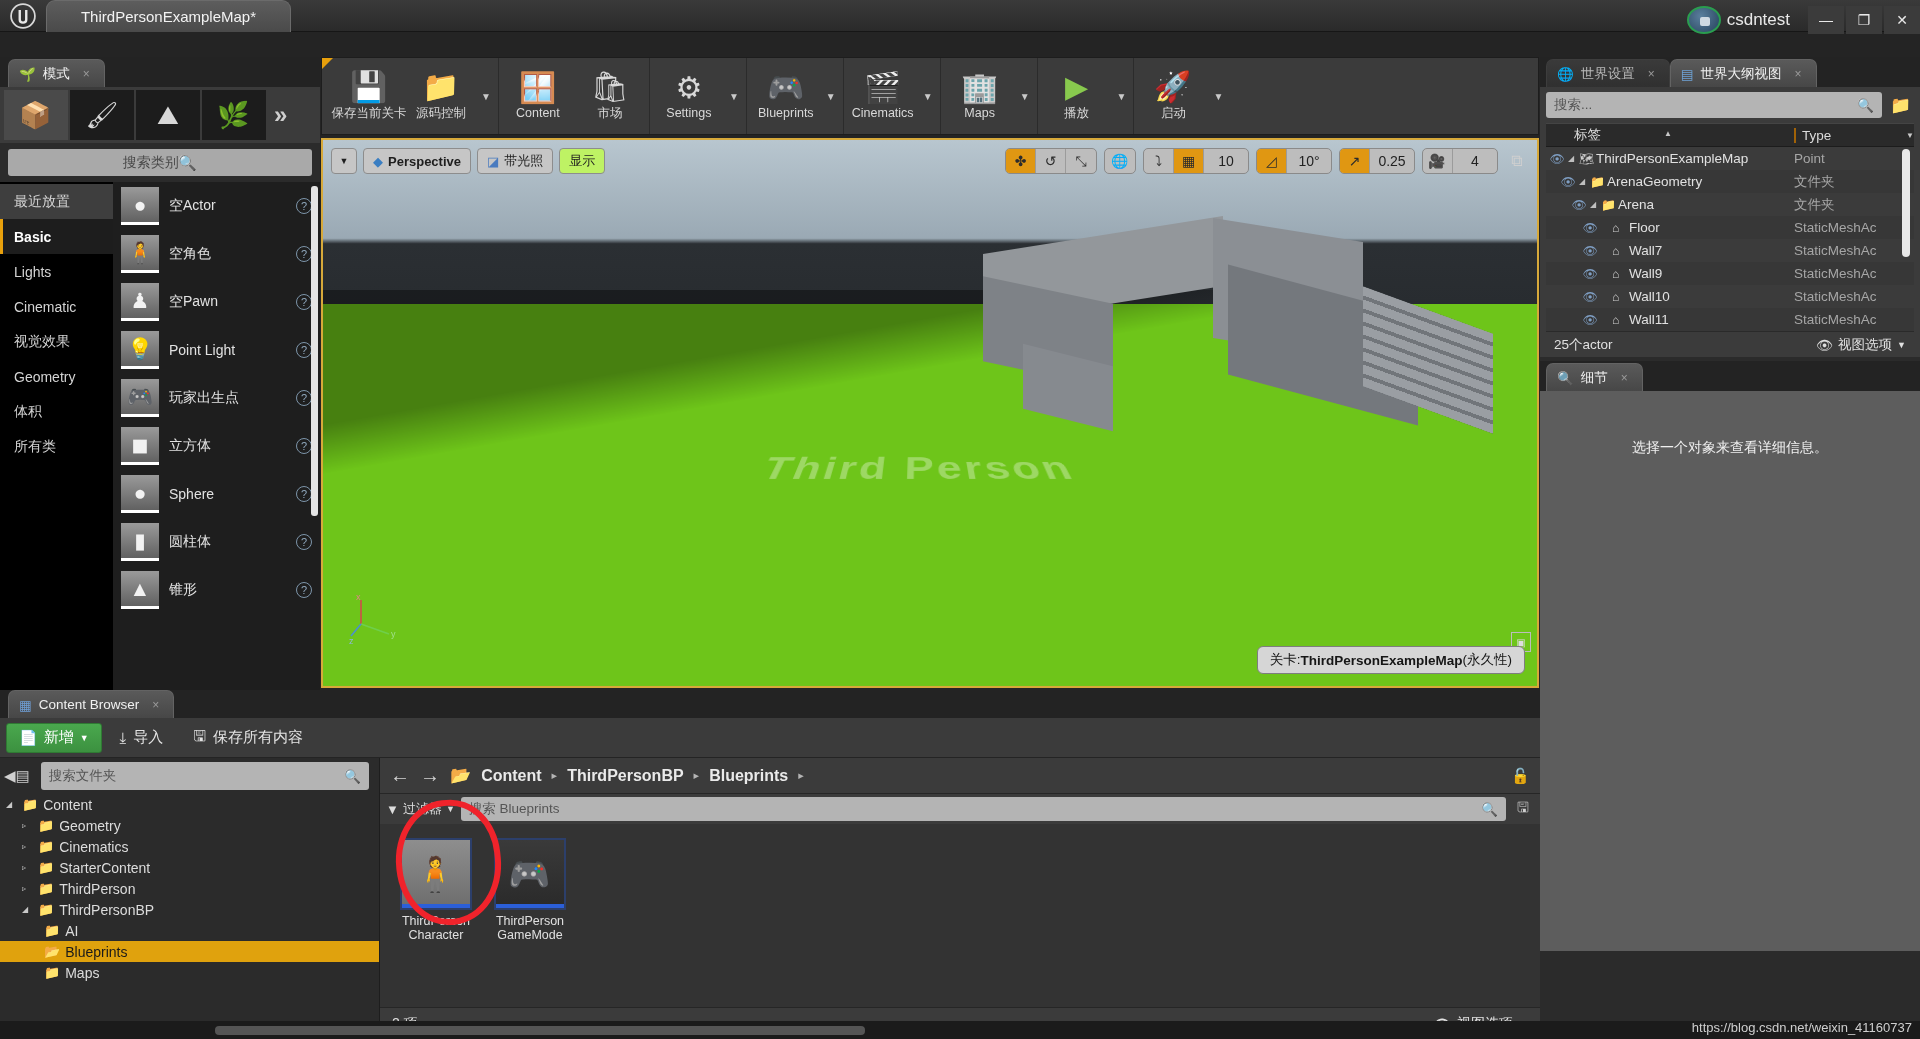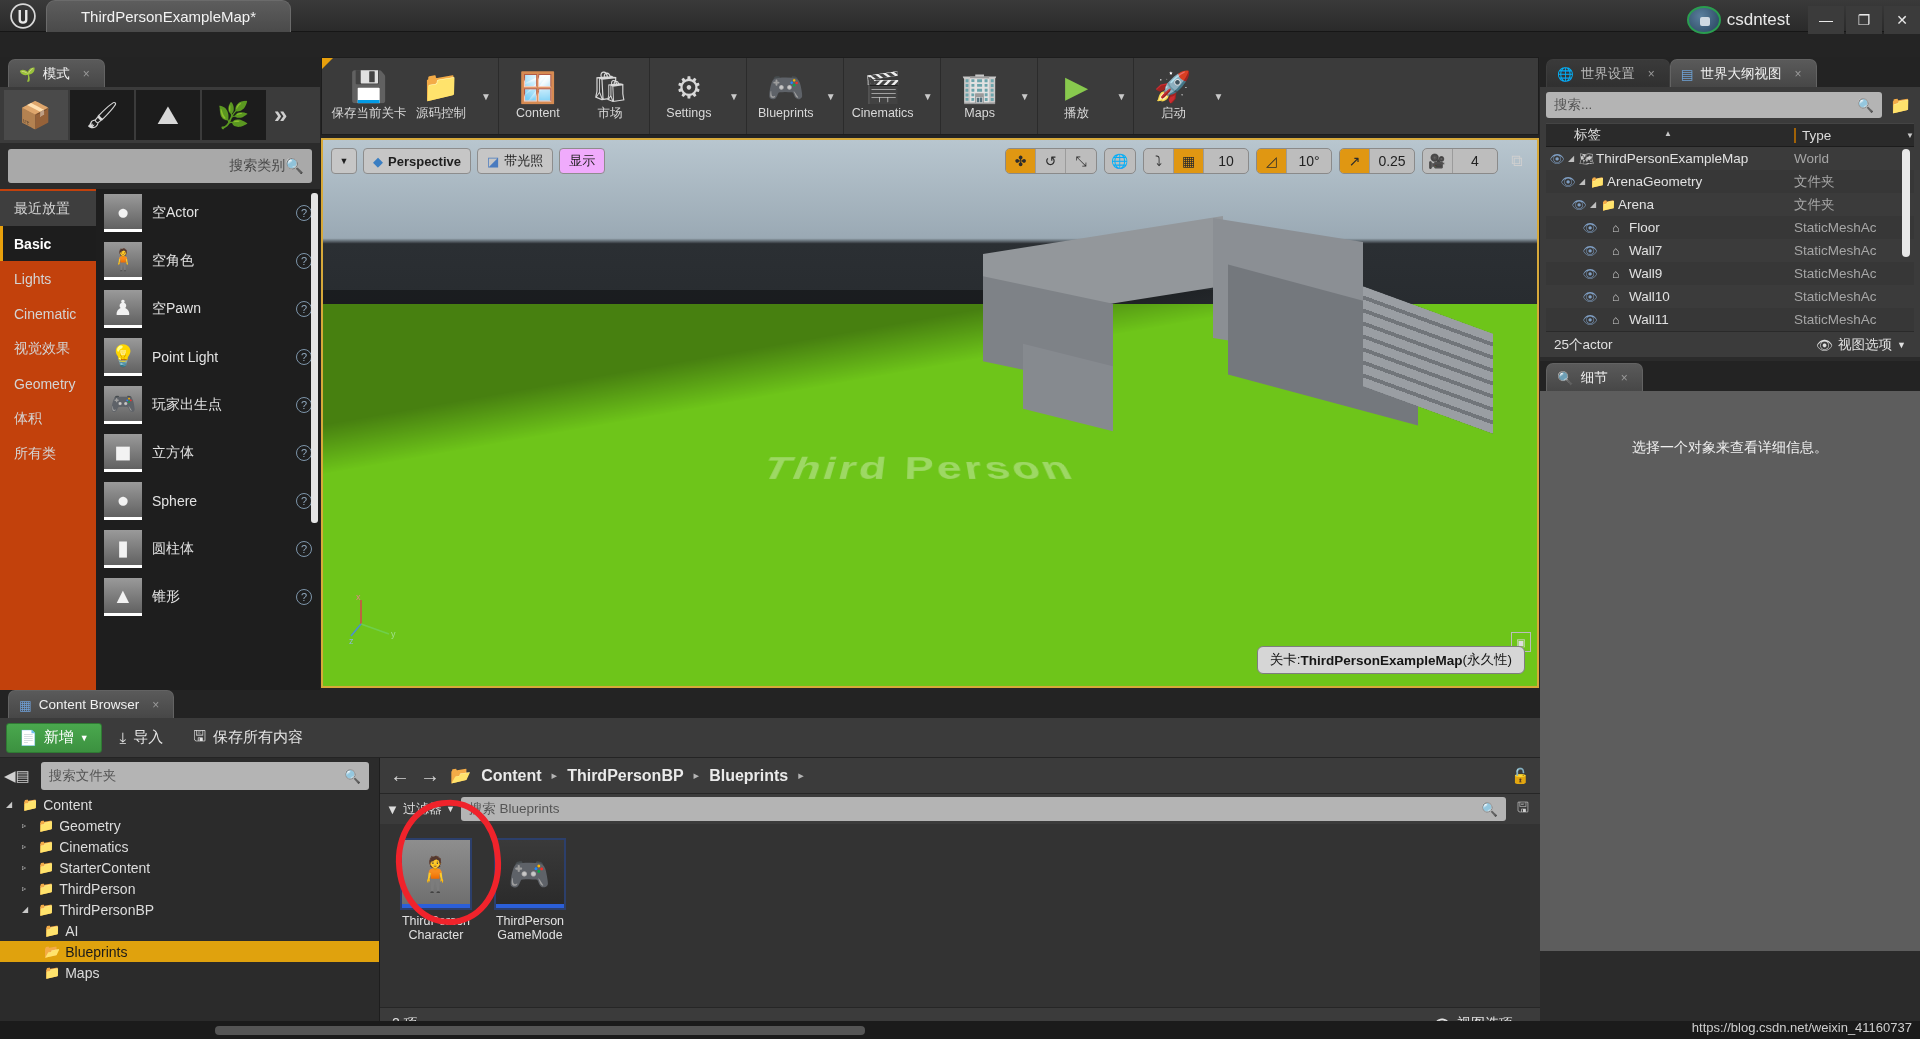--- a/index.html
+++ b/index.html
@@ -49,26 +49,26 @@
   .ptab .x{ color:#9a9a9a; font-size:12px; margin-left:6px; }
 
   
   .modes{ position:absolute; left:0; top:57px; width:320px; height:631px; background:#2b2b2b; }
   .modes .tabrow{ height:30px; background:#232323; display:flex; align-items:flex-end; padding-left:8px; }
   .modes .toolrow{ height:56px; background:#3b3b3b; display:flex; align-items:center; padding:3px 4px; }
   .modebtn{ width:64px; height:50px; margin-right:2px; background:#1c1c1c;
     display:flex; align-items:center; justify-content:center; font-size:26px; }
   .modebtn.sel{ background:#4a4a4a; }
   .chev2{ margin-left:6px; color:#cfcfcf; font-size:24px; font-weight:bold; }
-  .searchbar{ margin:6px 8px; height:34px; background:#a9a9a9; border-radius:3px;
+  .searchbar{ margin:6px 8px; height:27px; background:#a9a9a9; border-radius:3px;
     display:flex; align-items:center; padding:0 8px; color:#4a4a4a; font-size:14px;
-    justify-content:flex-end; }
+    justify-content:center; }
   .searchbar .mag{ color:#2e2e2e; font-size:15px; }
   .modebody{ display:flex; height:530px; }
-  .catlist{ width:96px; background:#c2410c; padding-top:2px; }
+  .catlist{ width:113px; background:#000000; padding-top:2px; }
   .cat{ height:35px; display:flex; align-items:center; padding-left:14px; font-size:14px; color:#d4d4d4;}
   .cat.sel{ background:#1d1d1d; color:#fff; font-weight:bold; border-left:3px solid #e8a00c; padding-left:11px;}
   .cat.hl{ background:#3e3e3e; }
   .itemlist{ flex:1; background:#1e1e1e; overflow:hidden; position:relative; }
   .aitem{ height:48px; display:flex; align-items:center; padding:0 8px; gap:10px; }
   .athumb{ width:38px;height:38px; background:linear-gradient(#9a9a9a,#616161);
     border-bottom:3px solid #fff; display:flex;align-items:center;justify-content:center;
     font-size:21px; color:#f2f2f2;}
   .aname{ flex:1; font-size:14px; color:#e2e2e2;}
   .ahelp{ width:16px;height:16px;border-radius:50%;border:1px solid #7d95aa;color:#8fa7bc;
@@ -92,21 +92,21 @@
   .viewport{ position:absolute; left:321px; top:138px; width:1218px; height:550px;
     background:#0d0d0d; border:2px solid #d7a93a; overflow:hidden;}
   .vp-sky{ position:absolute; inset:0; background:linear-gradient(#b8c6cf 0%, #9aa9b4 18%, #2b2f33 19%, #15191c 100%);}
   .vp-ground{ position:absolute; left:-10%; top:30%; width:130%; height:90%;
     background:#6ec51a; transform:perspective(420px) rotateX(52deg); transform-origin:50% 0;}
   .vp-floorshade{ position:absolute; left:0; top:150px; width:100%; height:400px;
     background:linear-gradient(170deg, rgba(0,0,0,0.35) 0 22%, rgba(0,0,0,0) 30%);}
   .vp-toolbar{ position:absolute; left:8px; top:8px; display:flex; gap:6px; align-items:center;}
   .vbtn{ height:26px; background:#c6c6c6; border:1px solid #8d8d8d; border-radius:4px;
     display:flex; align-items:center; gap:5px; padding:0 9px; color:#1e1e1e; font-size:13px;}
-  .vbtn.dark{ background:#f0abfc;}
+  .vbtn.dark{ background:#bef264;}
   .vp-rtools{ position:absolute; right:8px; top:8px; display:flex; gap:7px; align-items:center;}
   .vgrp{ display:flex; background:#bdbdbd; border:1px solid #8a8a8a; border-radius:5px; overflow:hidden; height:26px;}
   .vcell{ width:30px; display:flex; align-items:center; justify-content:center; font-size:14px;
     color:#2c2c2c; border-right:1px solid #9b9b9b;}
   .vcell:last-child{ border-right:none;}
   .vcell.on{ background:#e09712; }
   .vcell.wide{ width:44px; font-size:14px; color:#222; font-weight:500;}
   .vstandalone{ width:24px;height:24px; display:flex;align-items:center;justify-content:center;
     color:#cfcfcf; font-size:16px;}
   .vp-levelpill{ position:absolute; right:12px; bottom:12px; height:28px;
@@ -533,21 +533,21 @@
           <span style="font-size:8px;color:#c8c8c8;">▼</span>
         </div>
       </div>
 
       <div style="position:relative; height:184px; overflow:hidden;">
         <div class="orow">
           <span class="oeye">👁</span>
           <span class="oarrow">◢</span>
           <span class="oic">🗺</span>
           <span class="olabel">ThirdPersonExampleMap</span>
-          <span class="otype">World</span>
+          <span class="otype">Point</span>
         </div>
         <div class="orow" style="padding-left:11px;">
           <span class="oeye">👁</span>
           <span class="oarrow">◢</span>
           <span class="oic">📁</span>
           <span class="olabel">ArenaGeometry</span>
           <span class="otype">文件夹</span>
         </div>
         <div class="orow" style="padding-left:22px;">
           <span class="oeye">👁</span>

